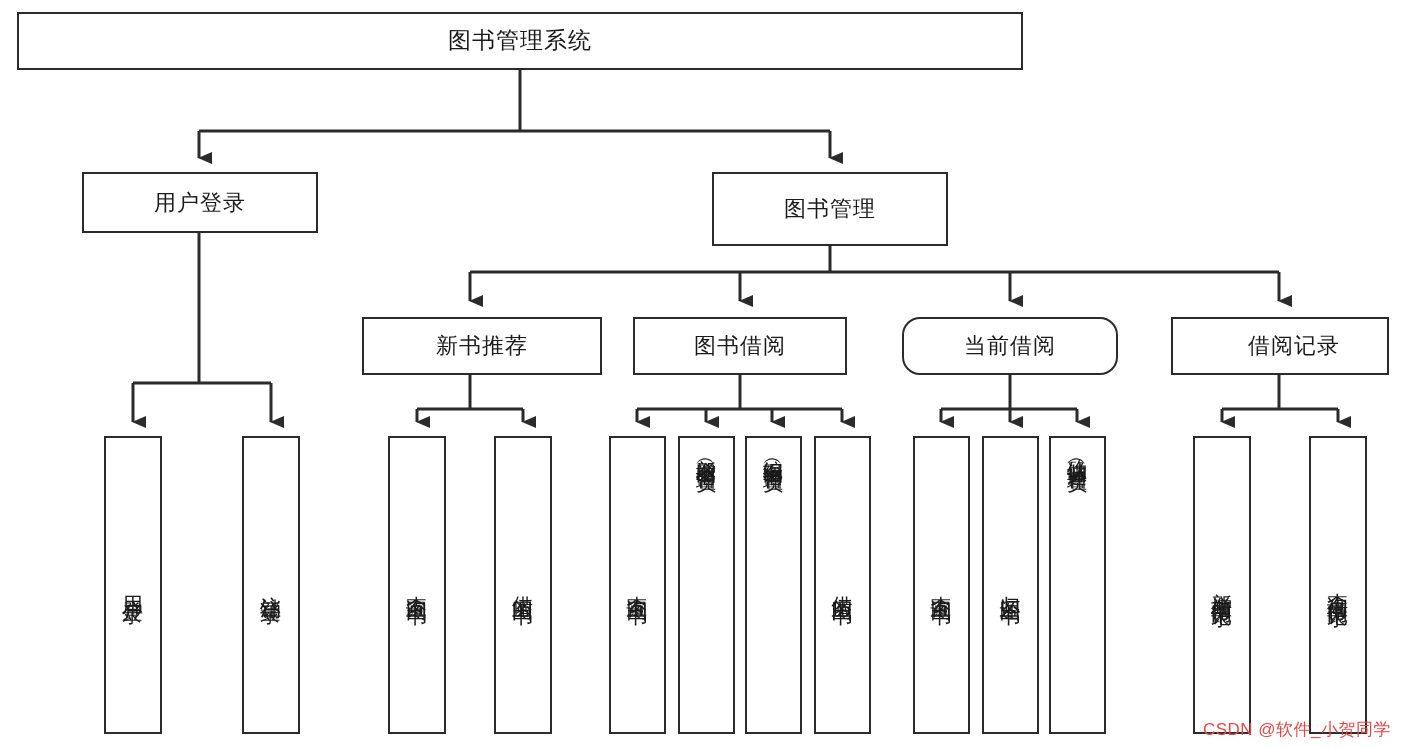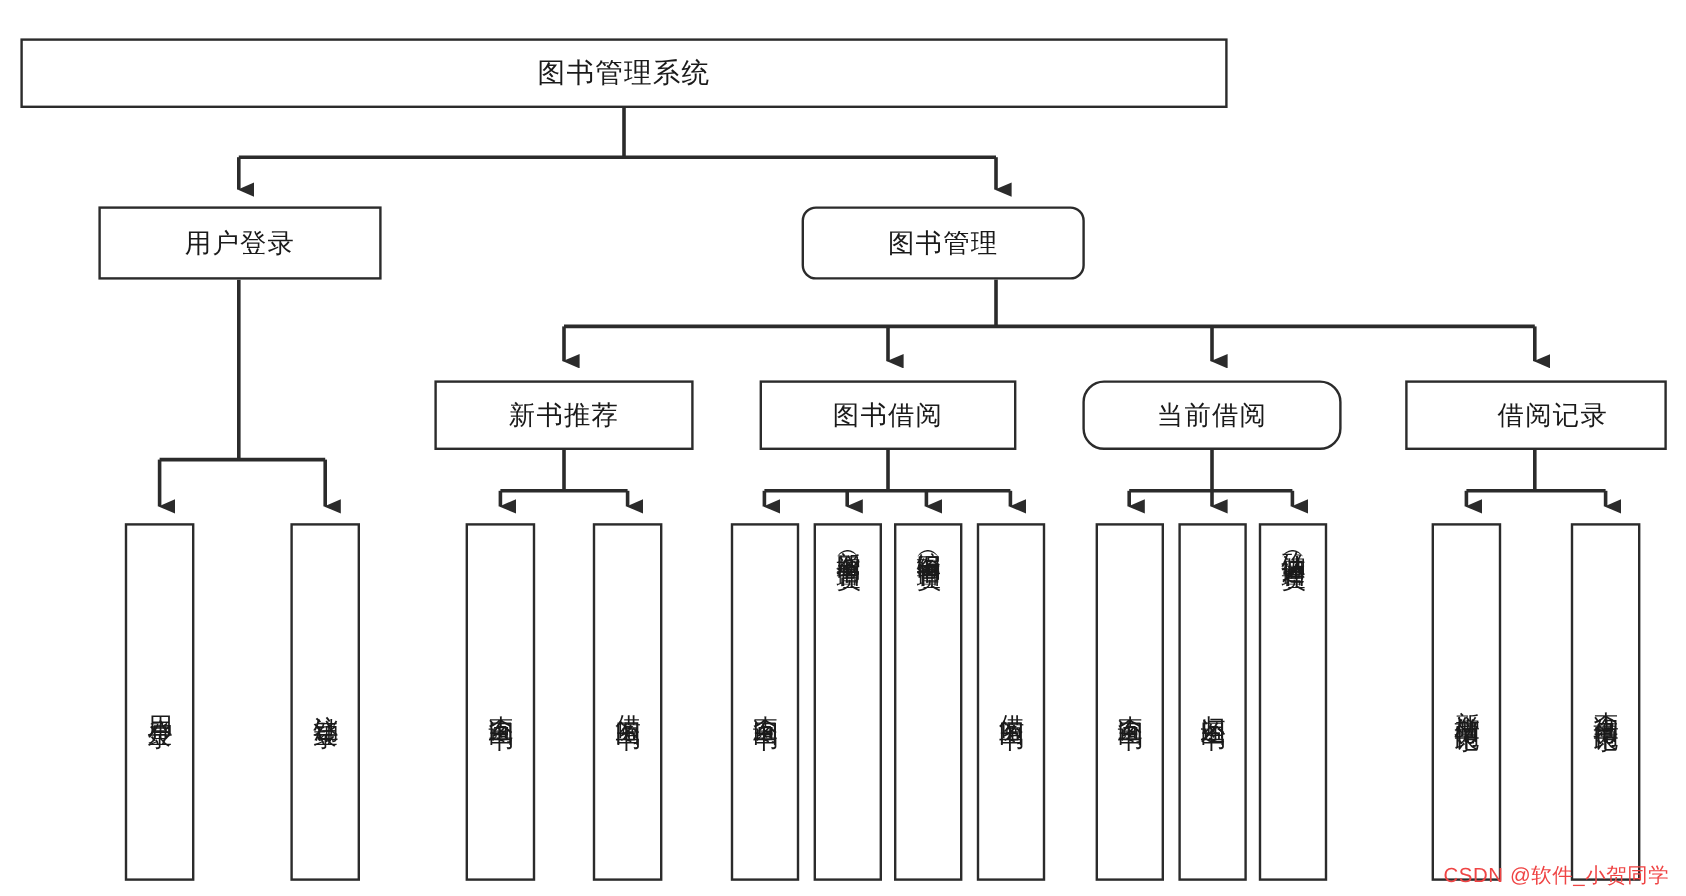--- a/index.html
+++ b/index.html
@@ -112,32 +112,32 @@
       <path d="M 1010 409 L 1010 422" marker-end="url(#arrow)"></path>
       <path d="M 1077 409 L 1077 422" marker-end="url(#arrow)"></path>
 
       <path d="M 1279 375 L 1279 409"></path>
       <path d="M 1222 409 L 1338 409"></path>
       <path d="M 1222 409 L 1222 422" marker-end="url(#arrow)"></path>
       <path d="M 1338 409 L 1338 422" marker-end="url(#arrow)"></path>
     </g>
   </svg>
 
-  <div class="node h-node n-root" style="left:17px;top:12px;width:1006px;height:58px;margin-top:20px;">
+  <div class="node h-node n-root" style="left:17px;top:12px;width:1006px;height:58px;">
     <span class="lbl">图书管理系统</span>
   </div>
 
   <div class="node h-node" style="left:82px;top:172px;width:236px;height:61px;">
     <span class="lbl">用户登录</span>
   </div>
-  <div class="node h-node" style="left:668px;top:172px;width:236px;height:61px;border-radius:12px;">
+  <div class="node h-node" style="left:712px;top:172px;width:236px;height:74px;">
     <span class="lbl">图书管理</span>
   </div>
 
-  <div class="node h-node" style="left:362px;top:317px;width:216px;height:58px;">
+  <div class="node h-node" style="left:362px;top:317px;width:240px;height:58px;">
     <span class="lbl">新书推荐</span>
   </div>
   <div class="node h-node" style="left:633px;top:317px;width:214px;height:58px;text-align:right;">
     <span class="lbl">图书借阅</span>
   </div>
   <div class="node h-node" style="left:902px;top:317px;width:216px;height:58px;border-radius:18px;">
     <span class="lbl">当前借阅</span>
   </div>
   <div class="node h-node" style="left:1171px;top:317px;width:218px;height:58px;padding-left:28px;">
     <span class="lbl">借阅记录</span>

